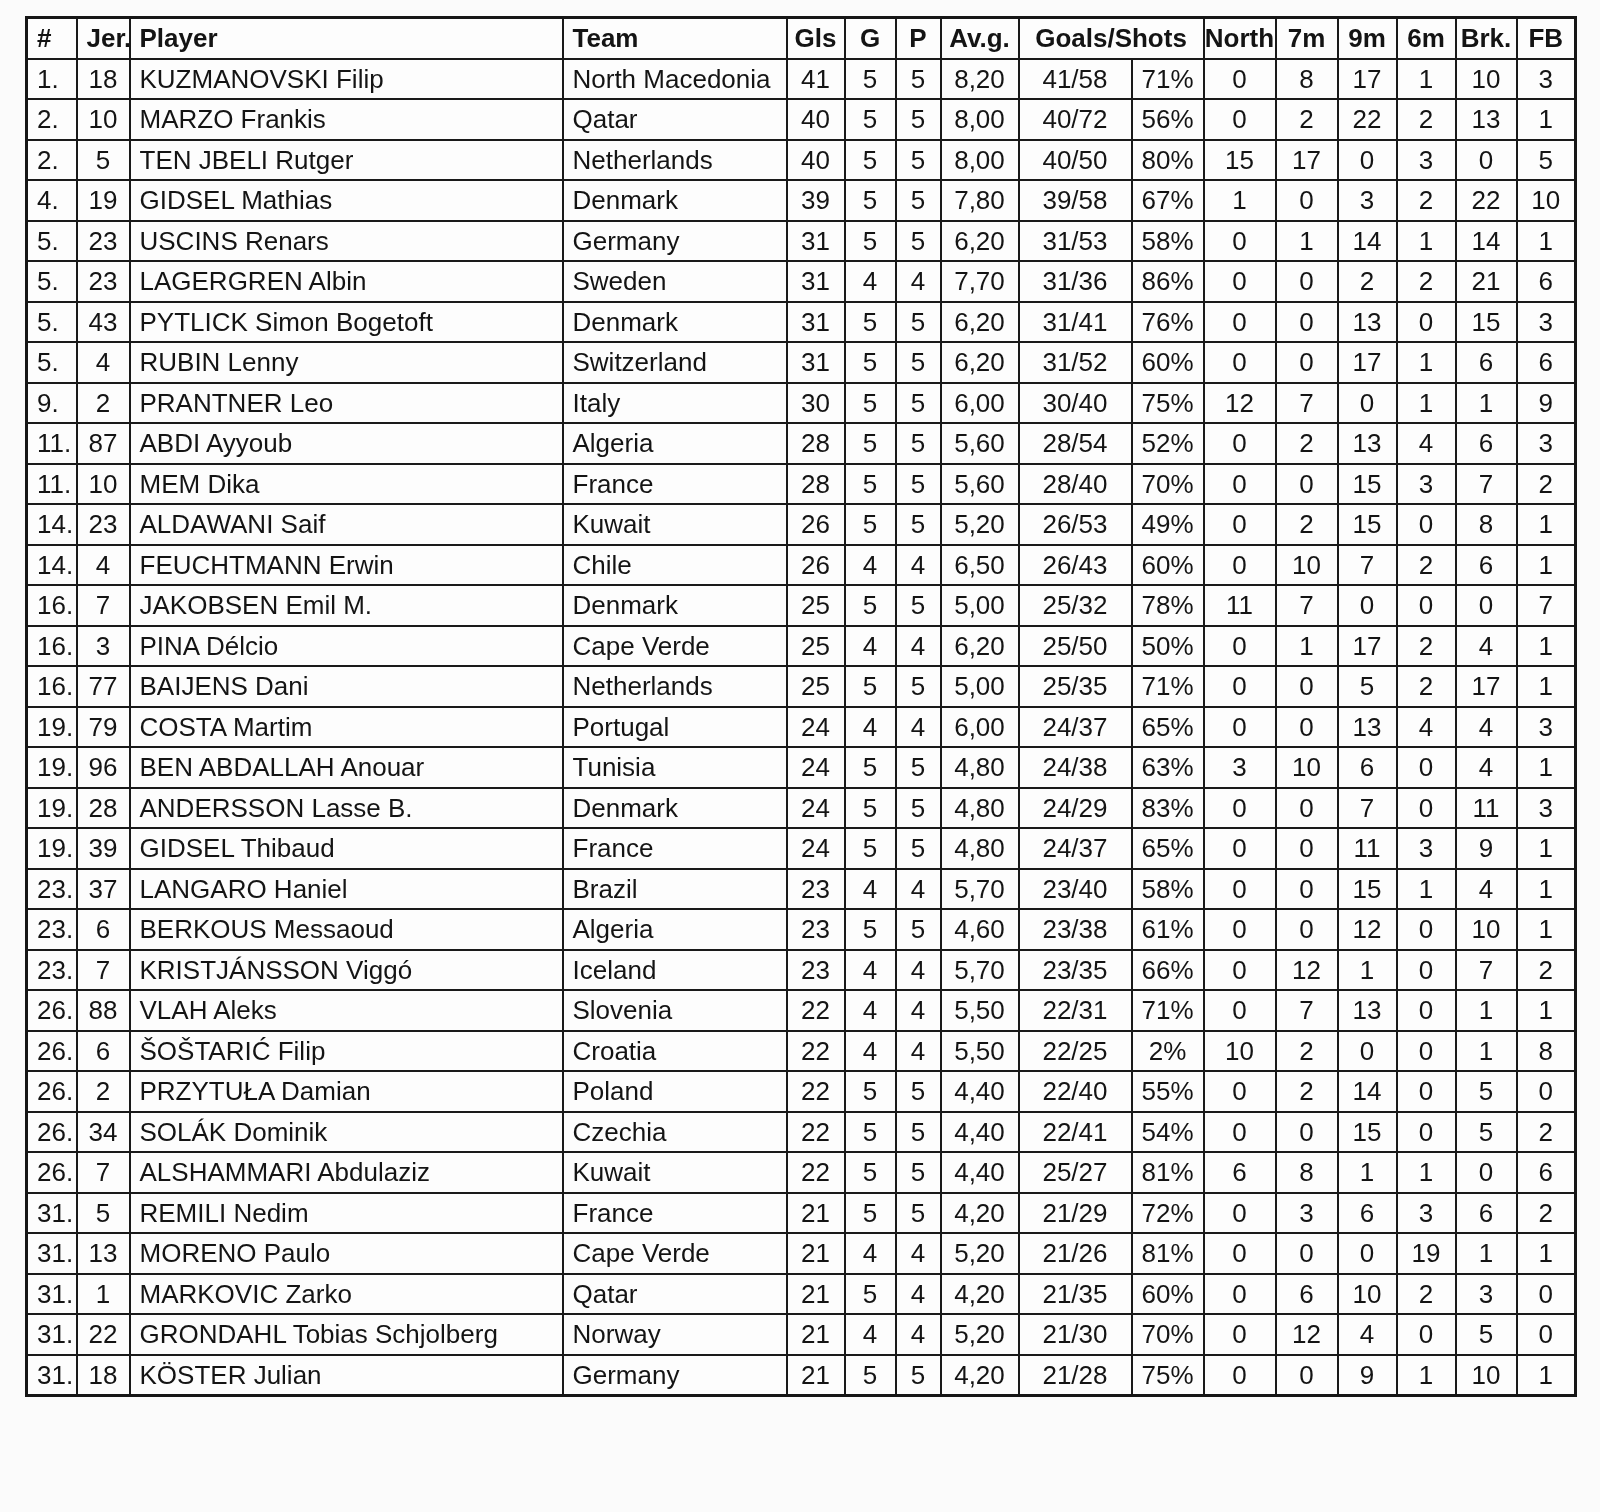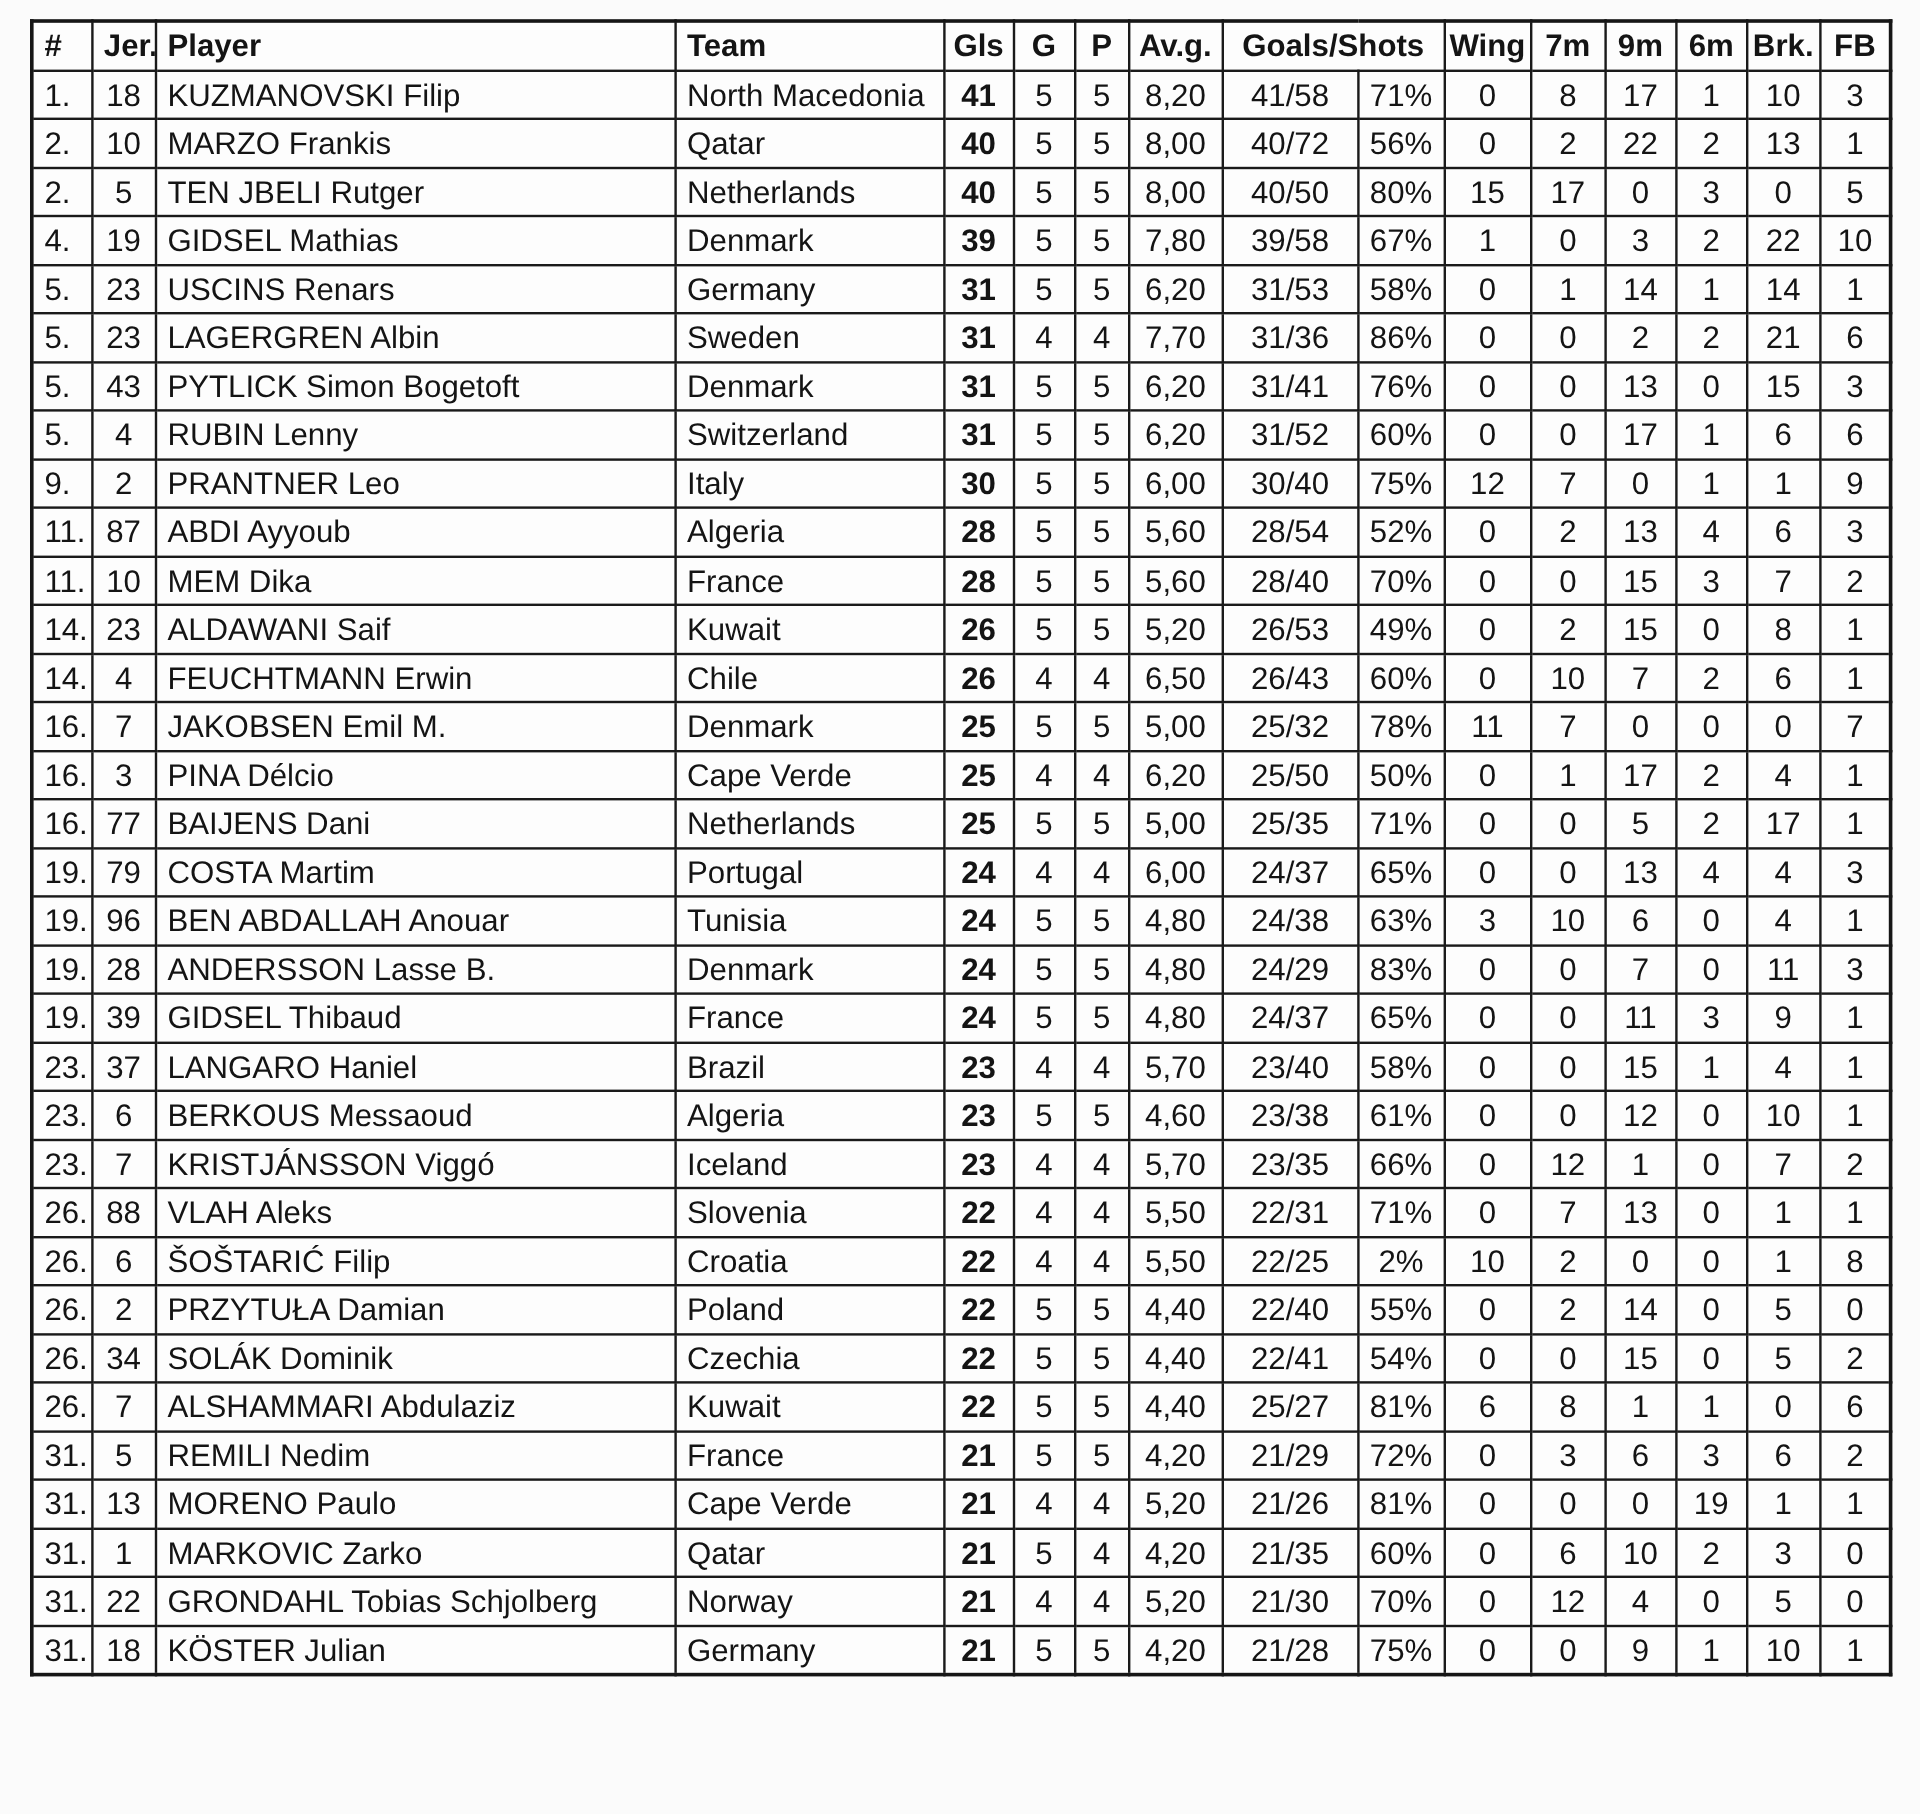--- a/index.html
+++ b/index.html
@@ -34,21 +34,21 @@
     line-height: 1;
   }
   th {
     font-weight: bold;
   }
   th.left, td.left {
     text-align: left;
     padding-left: 9px;
   }
   td.bold {
-    font-weight: bold;
+    font-weight: normal;
   }
 </style>
 </head>
 <body>
 
 <div class="page">
   <table class="stats">
     <colgroup>
       <col style="width:50px">
         <col style="width:53px">
@@ -71,21 +71,21 @@
         <tr>
           <th class="left">#</th>
           <th class="left">Jer.</th>
           <th class="left">Player</th>
           <th class="left">Team</th>
           <th>Gls</th>
           <th>G</th>
           <th>P</th>
           <th>Av.g.</th>
           <th colspan="2">Goals/Shots</th>
-          <th>Wing</th>
+          <th>North</th>
           <th>7m</th>
           <th>9m</th>
           <th>6m</th>
           <th>Brk.</th>
           <th>FB</th>
         </tr>
       </thead>
     <tbody>
         <tr>
           <td class="left">1.</td>

